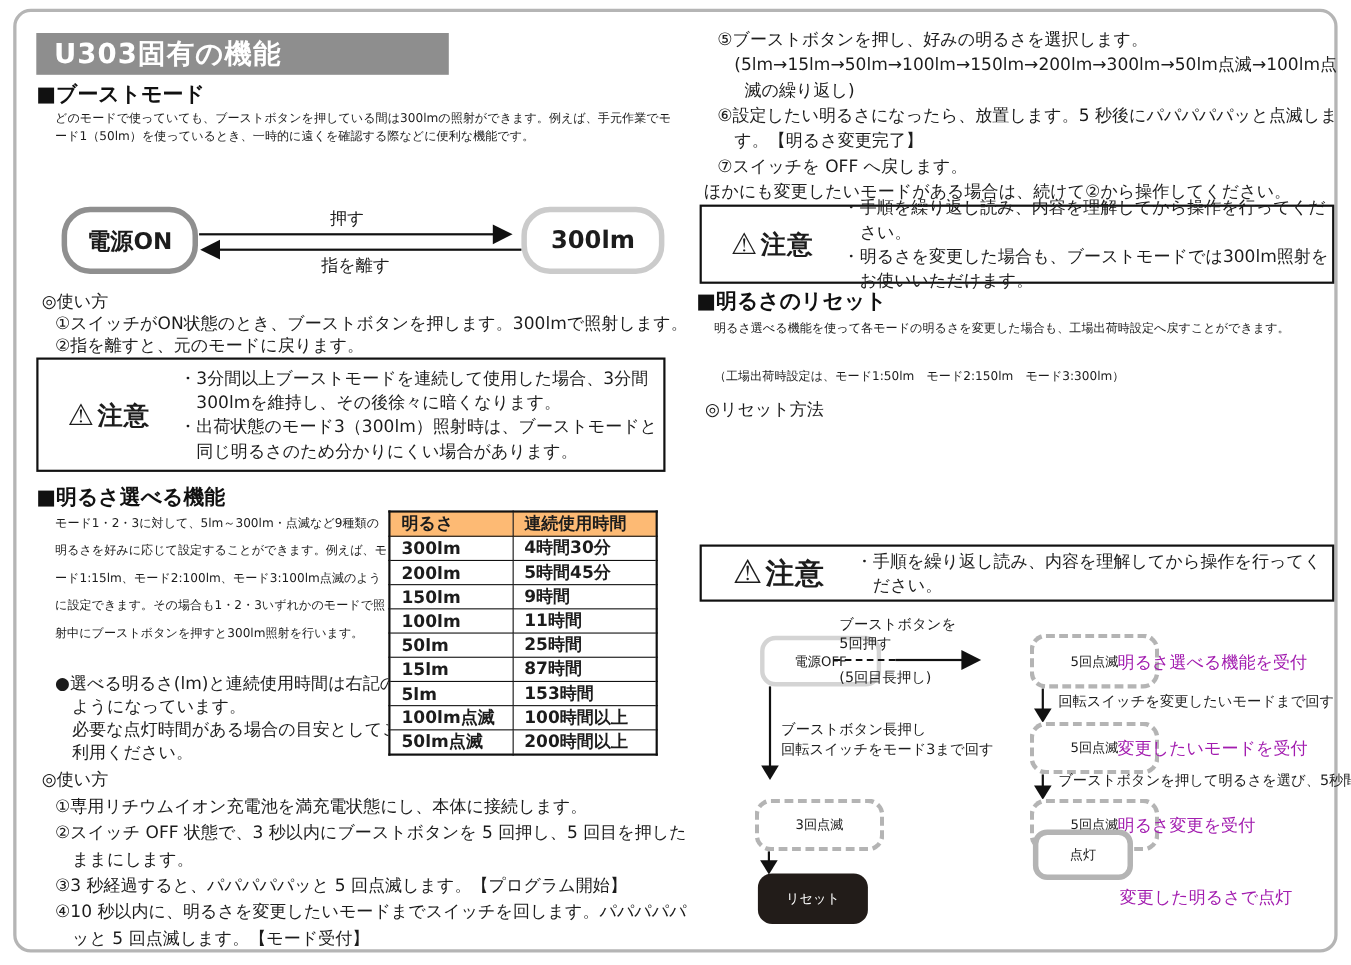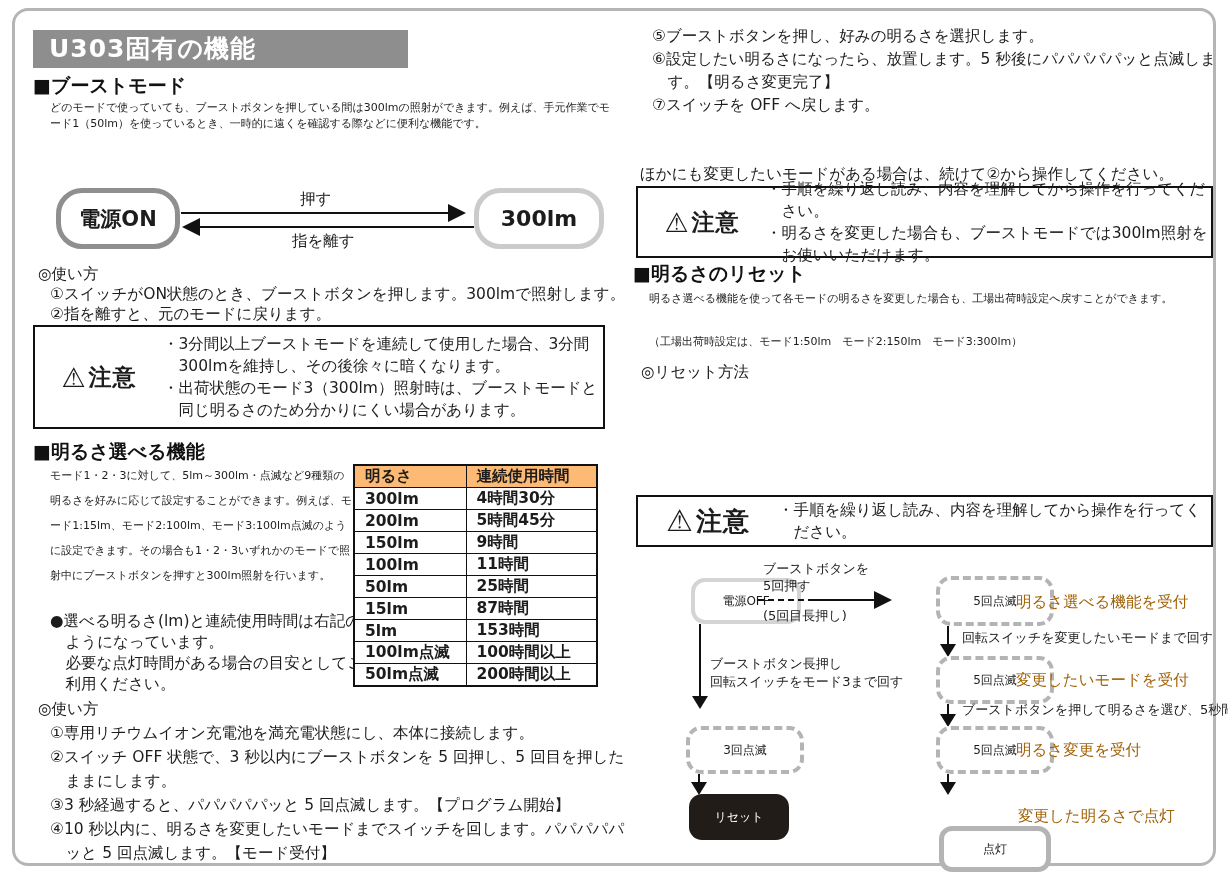--- a/index.html
+++ b/index.html
@@ -51,21 +51,21 @@
     height:22px; padding:0 0 0 10px; text-align:left;
   }
   table.lumen th { background:#fdba74; }
   table.lumen .c1 { width:112px; } table.lumen .c2 { width:131px; }
   
   .flow-box { display:flex; align-items:center; justify-content:center; font-size:12px; background:#fff;margin-left:46px; }
   .fb-solid-lt { border:4px solid #d4d4d4; border-radius:14px; }
   .fb-dashed { border:4px dashed #b4b4b4; border-radius:15px; }
   .fb-lamp { border:5px solid #b4b4b4; border-radius:13px; }
   .fb-reset { background:#221c19; color:#fff; border-radius:13px; }
-  .flow-note { font-size:15.5px; color:#a16207; white-space:nowrap; }
+  .flow-note { font-size:15.5px; color:#a21caf; white-space:nowrap; }
   .flow-small { font-size:13px; color:#1c1c1c; white-space:nowrap; }
   .pre-line { white-space:pre-line; line-height:16.5px; }
   .vline { width:2px; background:#111; }
   .hdash { border-top:2px dashed #111; height:0; }
 </style>
 </head>
 <body>
 
 <div class="page">
   <div class="frame abs"></div>
@@ -157,20 +157,21 @@
   <div class="marker-heading abs" style="left:38px; top:699px;">◎使い方</div>
   <div class="steps steps-lh24 abs" style="left:50px; top:721px; width:580px;">
     <div class="step">①専用リチウムイオン充電池を満充電状態にし、本体に接続します。</div>
     <div class="step">②スイッチ OFF 状態で、3 秒以内にブーストボタンを 5 回押し、5 回目を押したままにします。</div>
     <div class="step">③3 秒経過すると、パパパパパッと 5 回点滅します。【プログラム開始】</div>
     <div class="step">④10 秒以内に、明るさを変更したいモードまでスイッチを回します。パパパパパッと 5 回点滅します。【モード受付】</div>
   </div>
 
   <div class="steps steps-lh23 abs" style="left:652px; top:25px; width:566px;">
     <div class="step">⑤ブーストボタンを押し、好みの明るさを選択します。</div>
+    <div class="substep">(5lm→15lm→50lm→100lm→150lm→200lm→300lm→50lm点滅→100lm点滅の繰り返し)</div>
     <div class="step">⑥設定したい明るさになったら、放置します。5 秒後にパパパパパッと点滅します。【明るさ変更完了】</div>
     <div class="step">⑦スイッチを OFF へ戻します。</div>
   </div>
   <div class="abs" style="left:640px; top:164px; font-size:15.5px;">ほかにも変更したいモードがある場合は、続けて②から操作してください。</div>
 
   <div class="caution abs" style="left:636px; top:186px; width:577px; height:72px;">
     <div class="caution-label">
       <span class="icon">⚠</span>
       <span class="txt">注意</span>
     </div>
@@ -218,21 +219,21 @@
   <div class="vline abs" style="left:947px; top:704px; height:12px;"></div>
   <div class="tri-down abs" style="left:940px; top:714px;"></div>
   <div class="flow-small abs" style="left:962px; top:701px;">ブーストボタンを押して明るさを選び、5秒間放置</div>
 
   <div class="flow-box fb-dashed abs" style="left:890px; top:726px; width:118px; height:48px;">5回点滅</div>
   <div class="flow-note abs" style="left:1016px; top:740px;">明るさ変更を受付</div>
 
   <div class="vline abs" style="left:947px; top:774px; height:10px;"></div>
   <div class="tri-down abs" style="left:940px; top:782px;"></div>
 
-  <div class="flow-box fb-lamp abs" style="left:893px; top:826px; width:112px; height:46px;">点灯</div>
+  <div class="flow-box fb-lamp abs" style="left:893px; top:754px; width:91px; height:46px;">点灯</div>
   <div class="flow-note abs" style="left:1018px; top:806px;">変更した明るさで点灯</div>
 
   <div class="vline abs" style="left:699px; top:624px; height:74px;"></div>
   <div class="tri-down abs" style="left:692px; top:696px;"></div>
   <div class="flow-small pre-line abs" style="left:710px; top:655px; line-height:18px;">ブーストボタン長押し
 回転スイッチをモード3まで回す</div>
 
   <div class="flow-box fb-dashed abs" style="left:640px; top:726px; width:118px; height:48px;">3回点滅</div>
 
   <div class="vline abs" style="left:698px; top:774px; height:10px;"></div>

